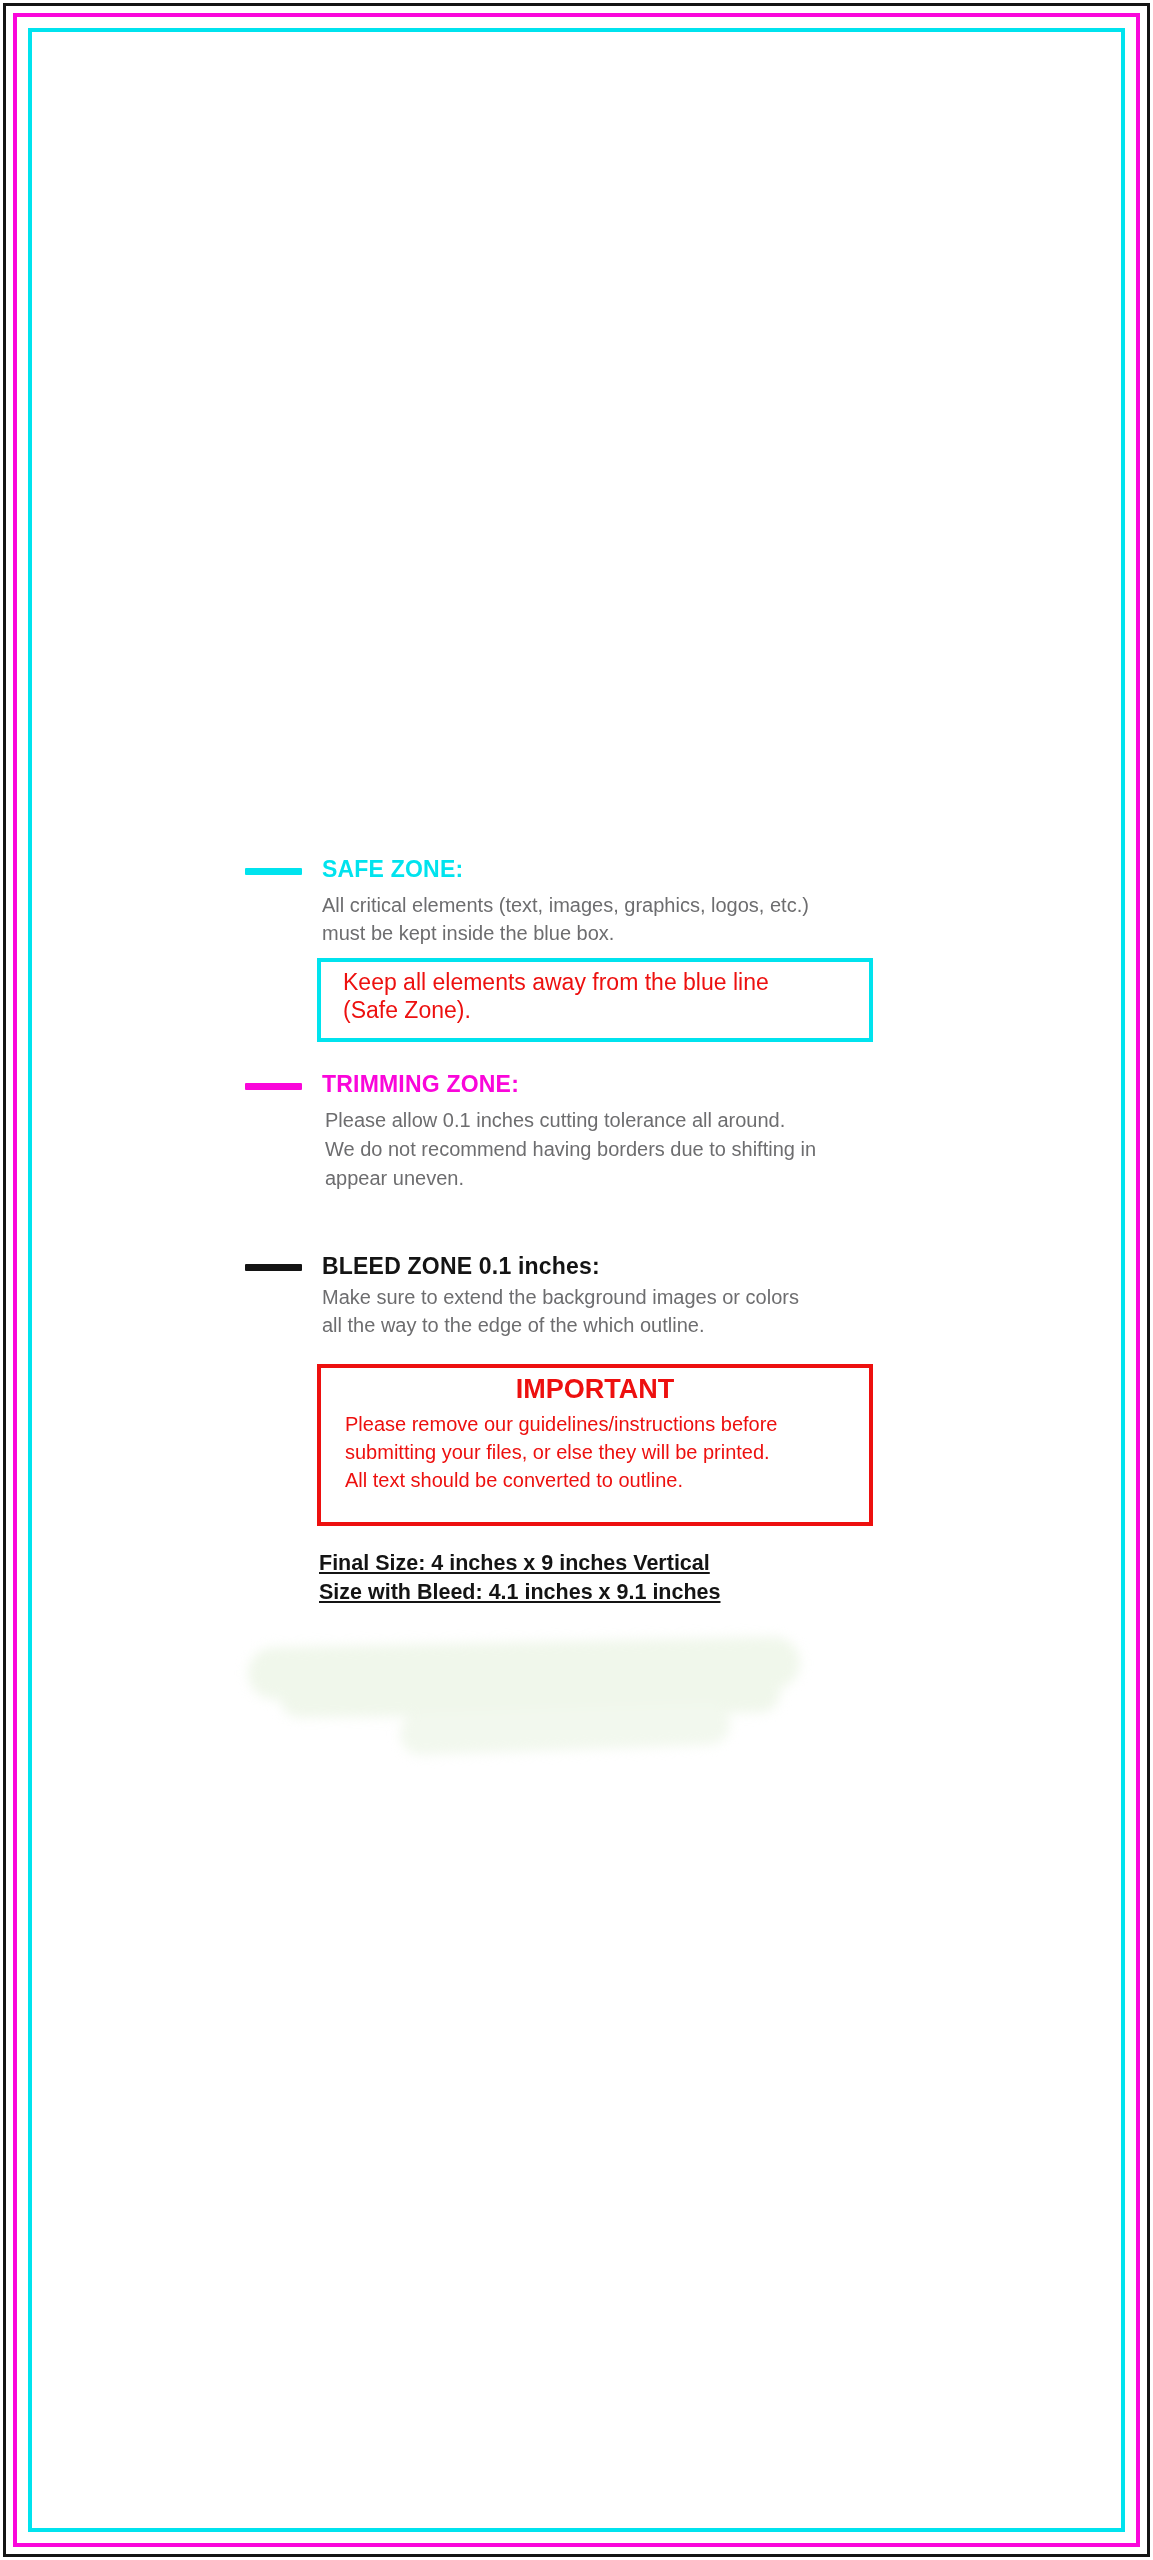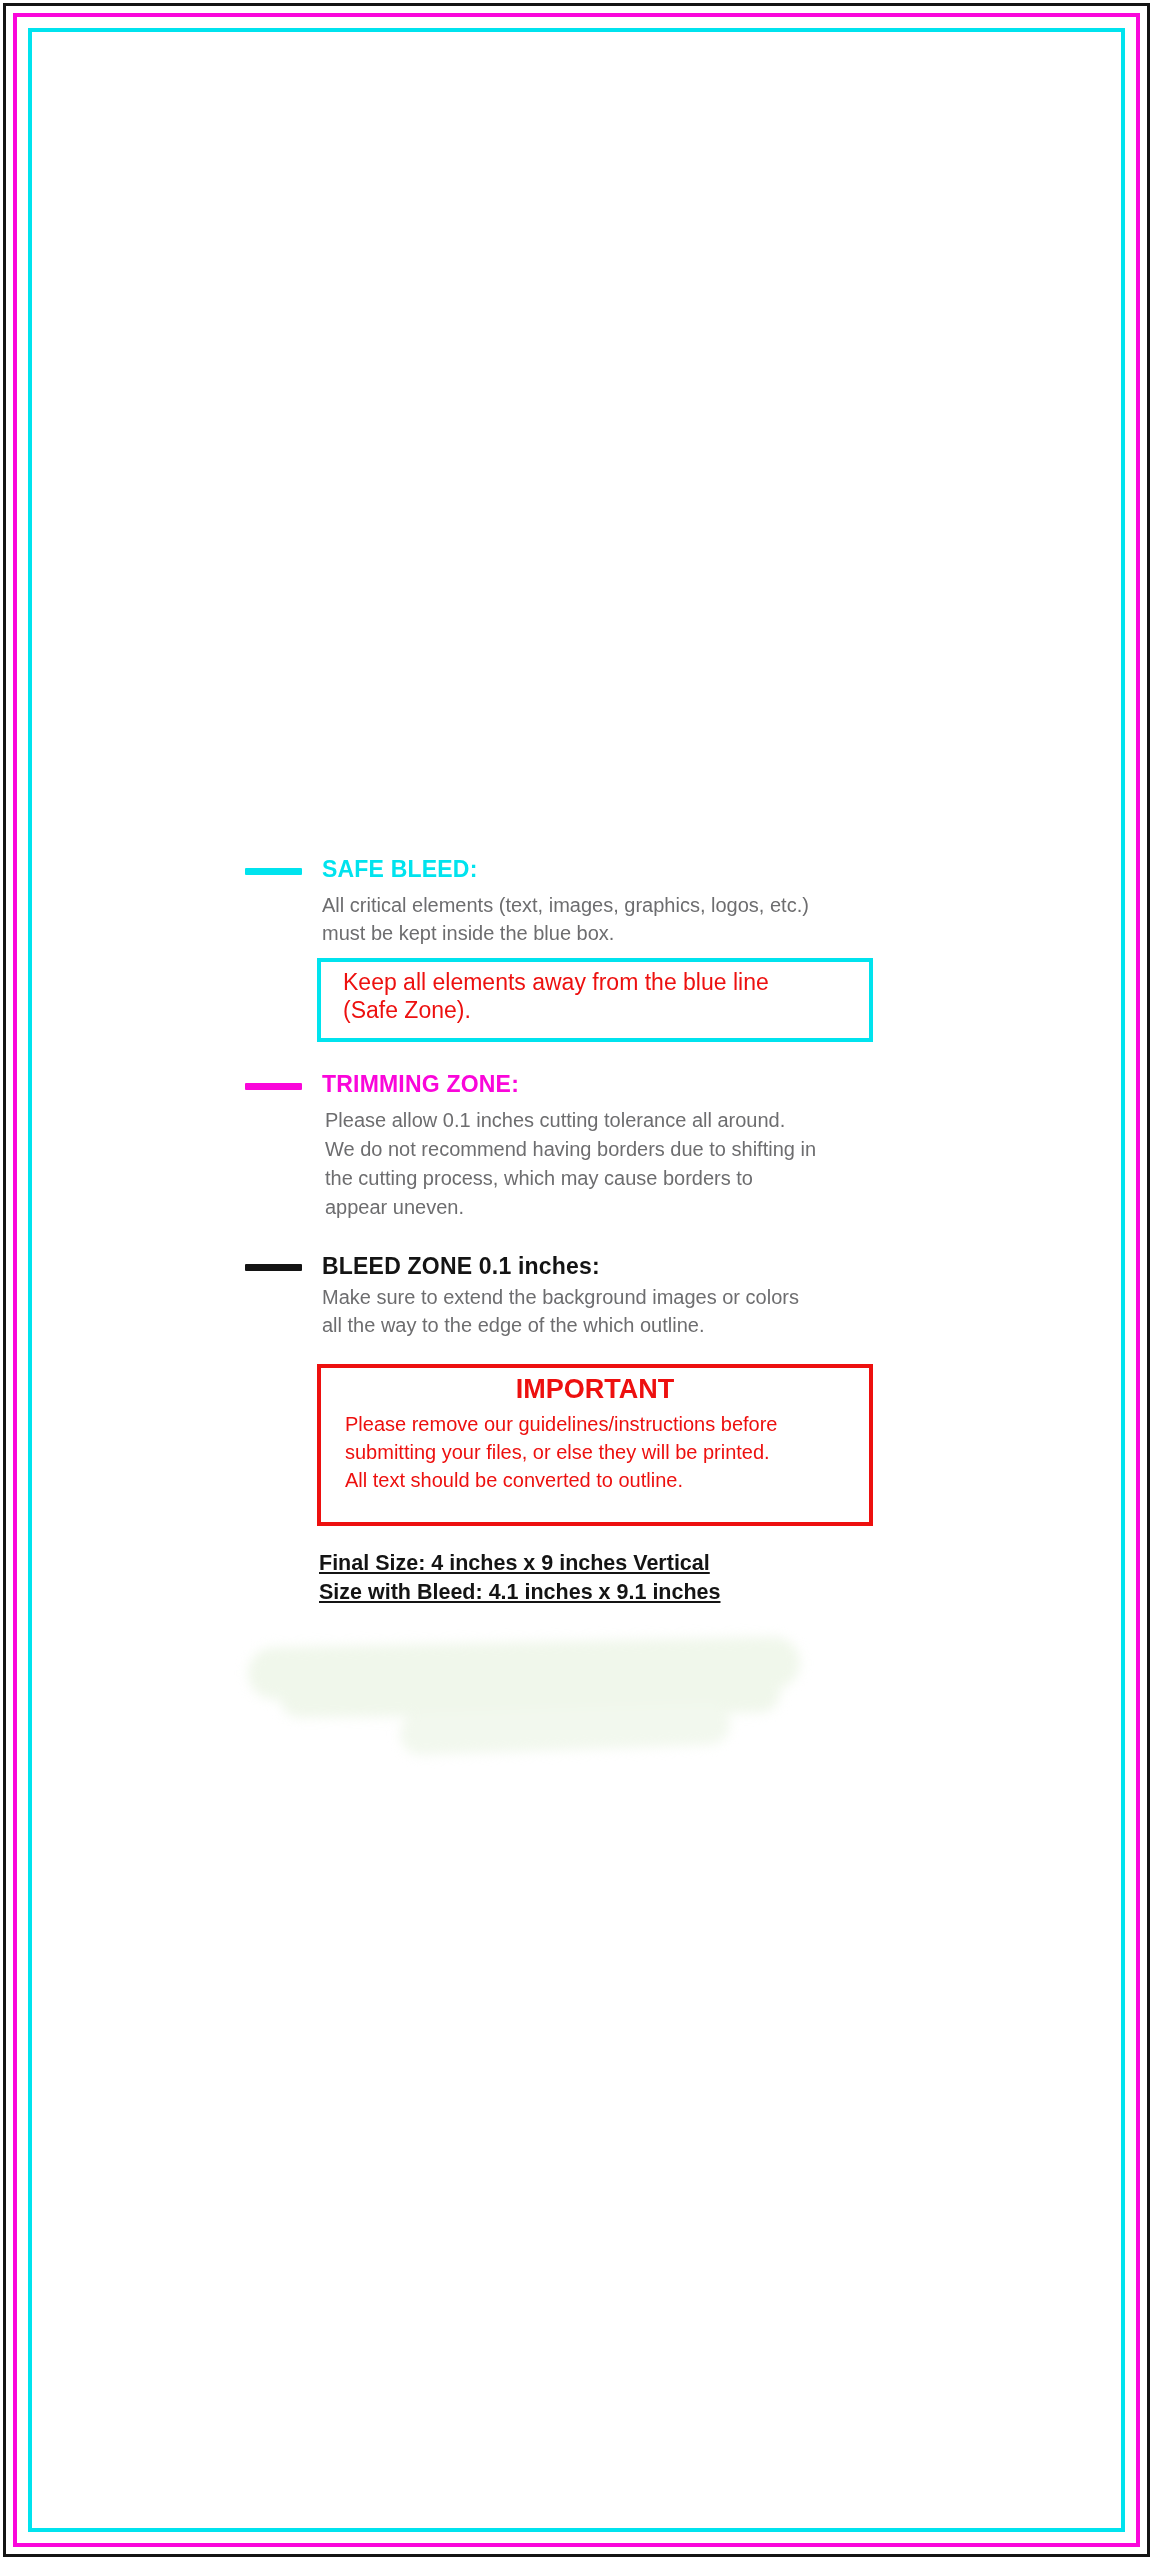--- a/index.html
+++ b/index.html
@@ -51,36 +51,35 @@
   .blob.b3{left:180px;top:88px;width:330px;height:42px;transform:rotate(-2deg);background:#f2f8ee;}
 </style>
 </head>
 <body>
 
 <div class="frame bleed"></div>
 <div class="frame trim"></div>
 <div class="frame safe"></div>
 
 <div class="dash cyan" style="left:245px;top:868px;"></div>
-<div class="zone-heading cyan" style="left:322px;top:856px;">SAFE BLEED:</div>
+<div class="zone-heading cyan" style="left:322px;top:856px;">SAFE ZONE:</div>
 <div class="body-text" style="left:322px;top:891px;">
   <div>All critical elements (text, images, graphics, logos, etc.)</div>
   <div>must be kept inside the blue box.</div>
 </div>
 <div class="note-box safe-note">
   <div class="note-line">Keep all elements away from the blue line</div>
   <div class="note-line">(Safe Zone).</div>
 </div>
 
 <div class="dash magenta" style="left:245px;top:1083px;"></div>
 <div class="zone-heading magenta" style="left:322px;top:1071px;">TRIMMING ZONE:</div>
 <div class="body-text" style="left:325px;top:1106px;line-height:29px;">
   <div>Please allow 0.1 inches cutting tolerance all around.</div>
   <div>We do not recommend having borders due to shifting in</div>
-  <div>the cutting process, which may cause borders to</div>
   <div>appear uneven.</div>
 </div>
 
 <div class="dash black" style="left:245px;top:1264px;"></div>
 <div class="zone-heading black" style="left:322px;top:1253px;">BLEED ZONE 0.1 inches:</div>
 <div class="body-text" style="left:322px;top:1283px;">
   <div>Make sure to extend the background images or colors</div>
   <div>all the way to the edge of the which outline.</div>
 </div>
 

